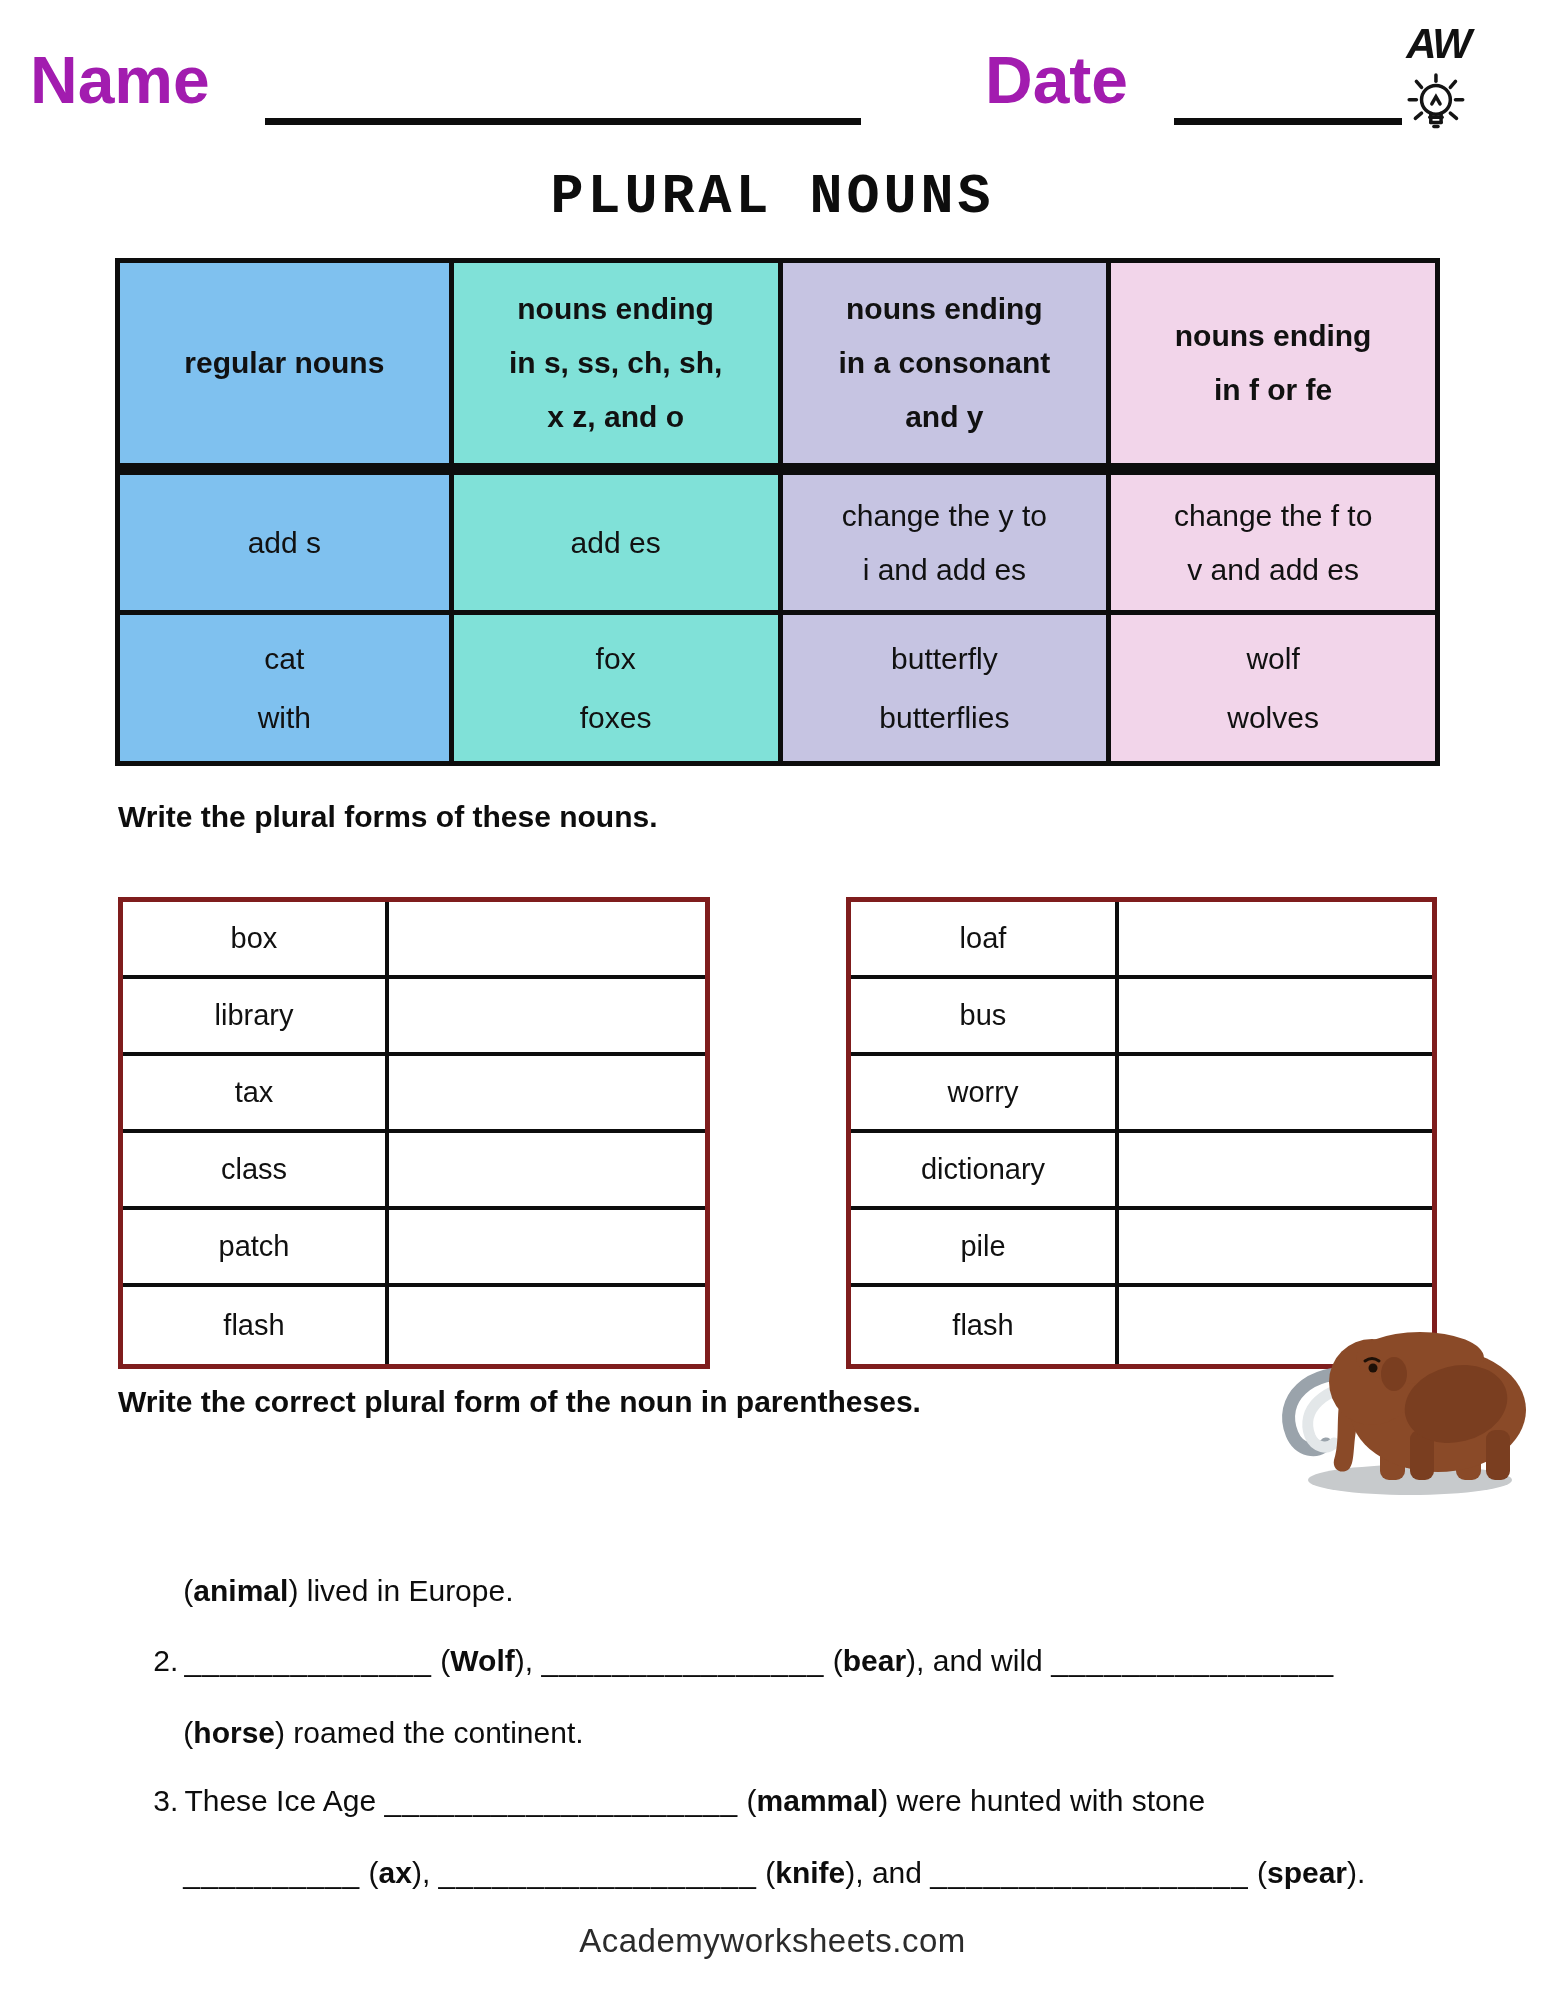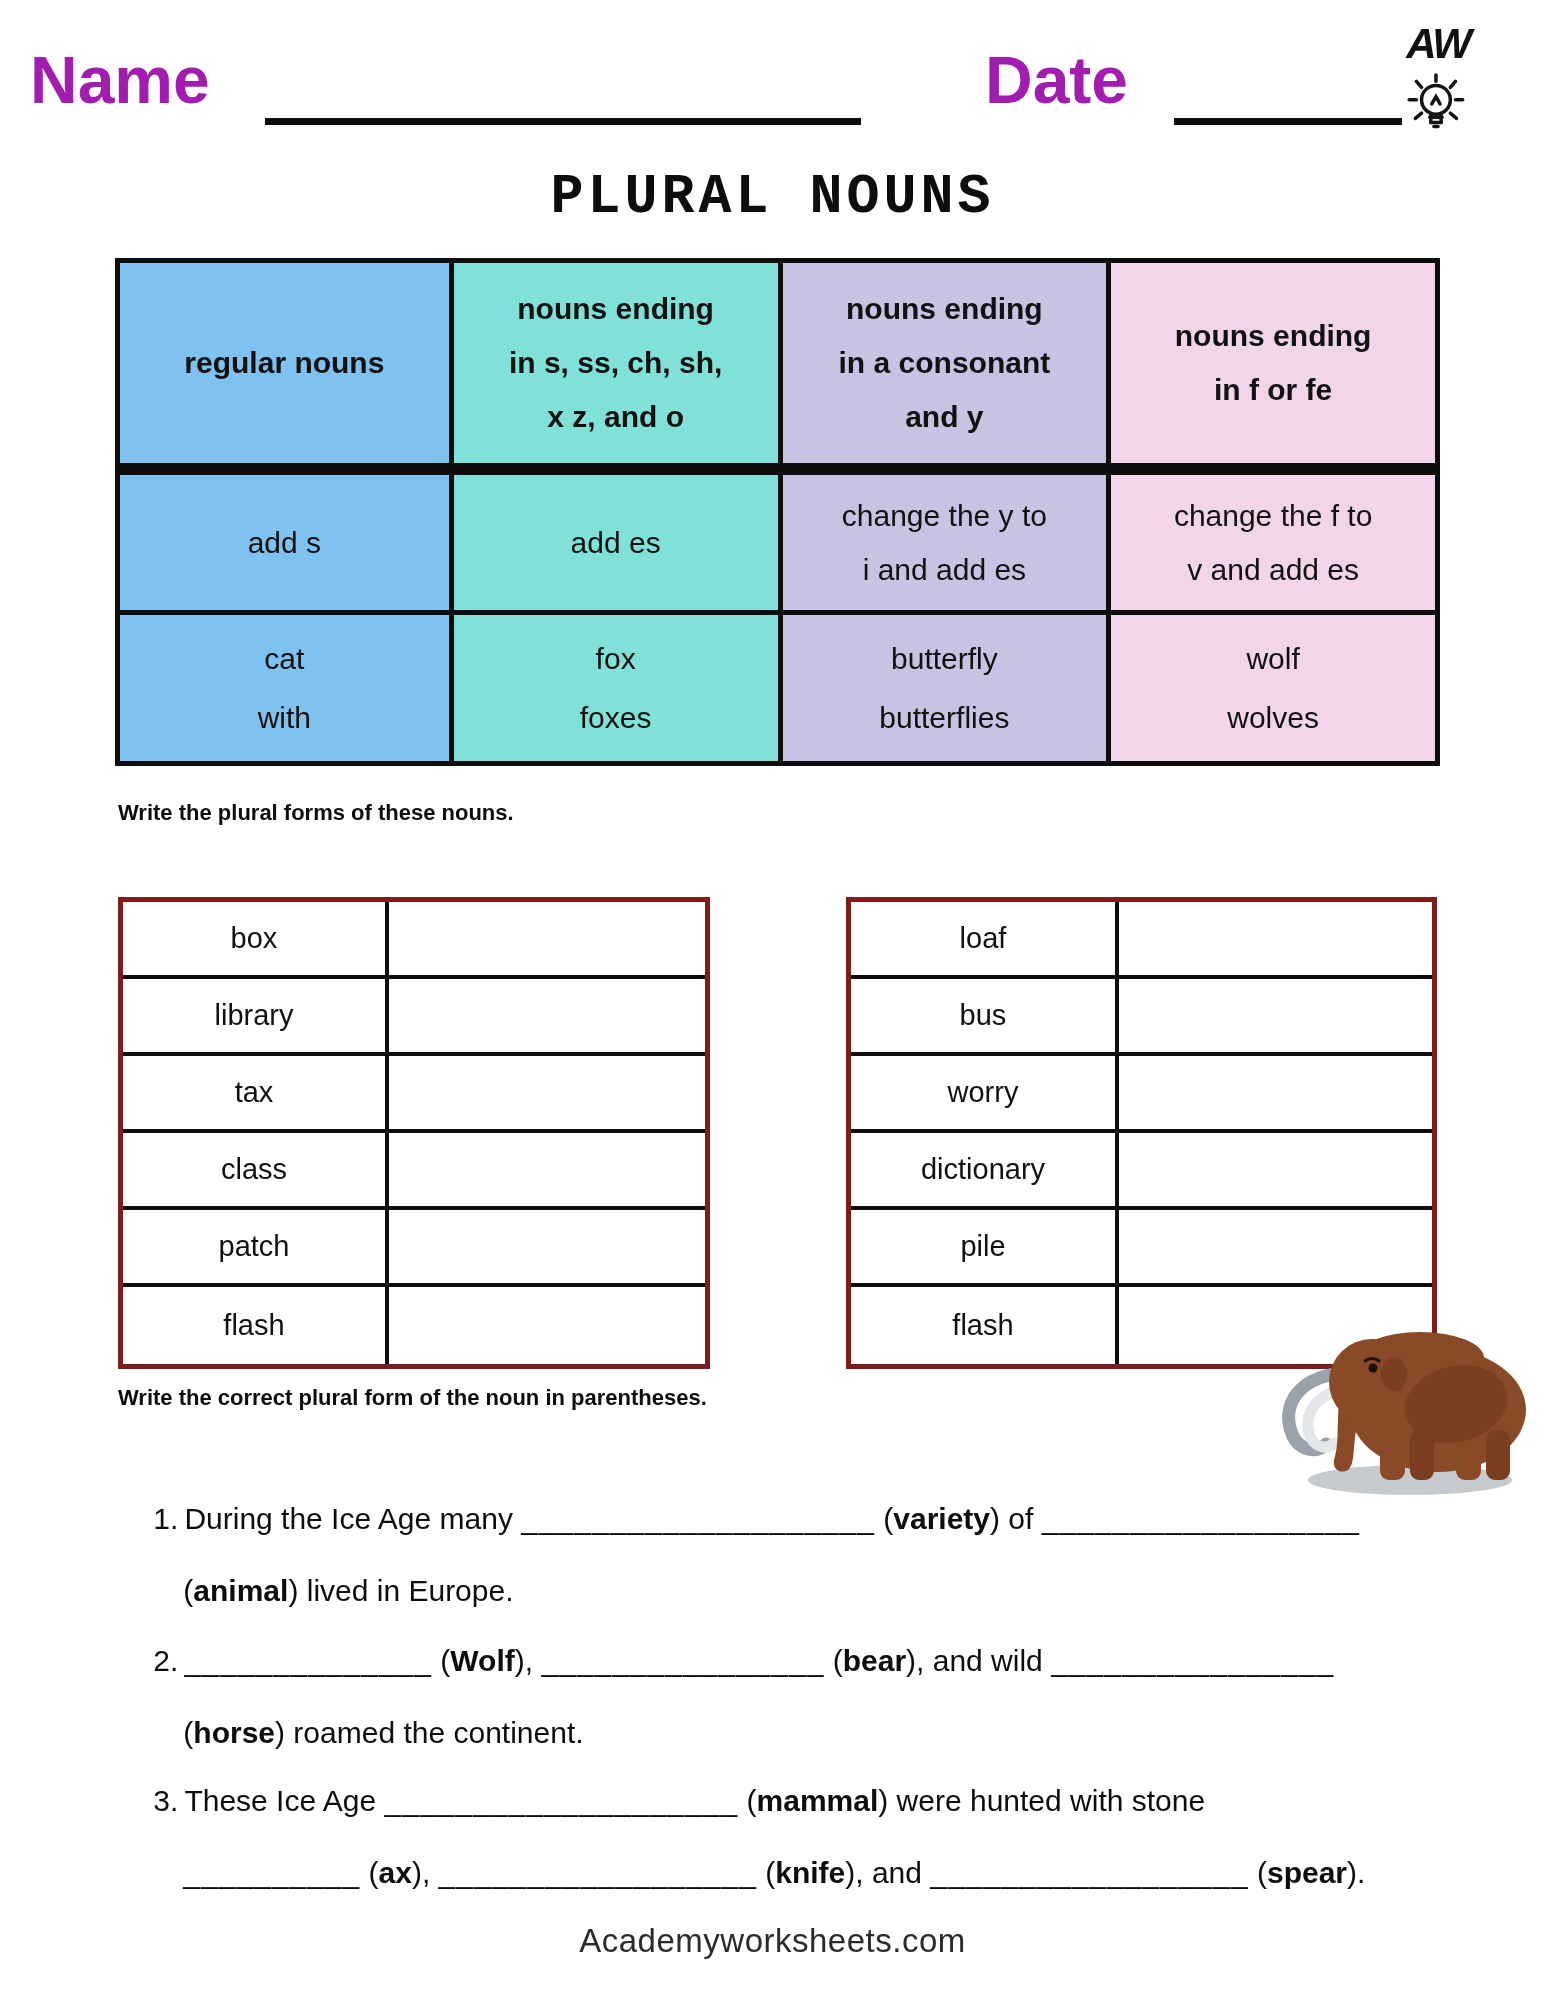--- a/index.html
+++ b/index.html
@@ -28,21 +28,21 @@
     display:flex;flex-direction:column;align-items:center;justify-content:center;
     text-align:center;box-sizing:border-box;padding:2px 6px;
   }
   .rules .cell.vline{border-left:5px solid #0d0d0d;}
   .rules .hcell{border-bottom:12px solid #0d0d0d;font-weight:700;font-size:30px;}
   .rules .hcell span{display:block;line-height:54px;}
   .rules .rcell{border-bottom:5px solid #0d0d0d;font-size:30px;font-weight:300;}
   .rules .rcell span{display:block;line-height:54px;}
   .rules .ecell{font-size:30px;font-weight:300;justify-content:space-around;padding:14px 6px;}
   
-  .instruction{position:absolute;font-weight:700;font-size:22px;color:#0d0d0d;}
+  .instruction{position:absolute;font-weight:700;font-size:30px;color:#0d0d0d;}
   .ptable{
     position:absolute;display:grid;grid-auto-rows:77px;
     border:5px solid #7f1d1d;box-sizing:border-box;background:#fff;margin-top:29px;
   }
   .ptable .wcell{
     display:flex;align-items:center;justify-content:center;
     font-size:29px;font-weight:300;box-sizing:border-box;
     border-right:4px solid #0d0d0d;border-bottom:4px solid #0d0d0d;
   }
   .ptable .acell{box-sizing:border-box;border-bottom:4px solid #0d0d0d;}
@@ -201,23 +201,20 @@
         <ellipse cx="214" cy="92" rx="52" ry="38" transform="rotate(-14 214 92)"></ellipse>
         <ellipse cx="152" cy="62" rx="13" ry="17"></ellipse>
       </g>
       <circle cx="131" cy="56" r="4.5" fill="#1d1007"></circle>
       <path d="M123 49 Q130 44 137 49" stroke="#1d1007" stroke-width="3" fill="none" stroke-linecap="round"></path>
     </svg>
   </div>
 
   <div class="instruction" style="left:118px;top:1385px;">Write the correct plural form of the noun in parentheses.</div>
 
-  <div class="q-line" style="top:1468px;">
-    <span class="q-num">1.</span><span>During the Ice Age many </span><span class="q-blank">____________________</span><span> (</span><span class="q-bold">variety</span><span>) of </span><span class="q-blank">__________________</span>
-  </div>
   <div class="q-line q-cont" style="top:1540px;">
     <span>(</span><span class="q-bold">animal</span><span>) lived in Europe.</span>
   </div>
 
   <div class="q-line" style="top:1610px;">
     <span class="q-num">2.</span><span class="q-blank">______________</span><span> (</span><span class="q-bold">Wolf</span><span>), </span><span class="q-blank">________________</span><span> (</span><span class="q-bold">bear</span><span>), and wild </span><span class="q-blank">________________</span>
   </div>
   <div class="q-line q-cont" style="top:1682px;">
     <span>(</span><span class="q-bold">horse</span><span>) roamed the continent.</span>
   </div>

